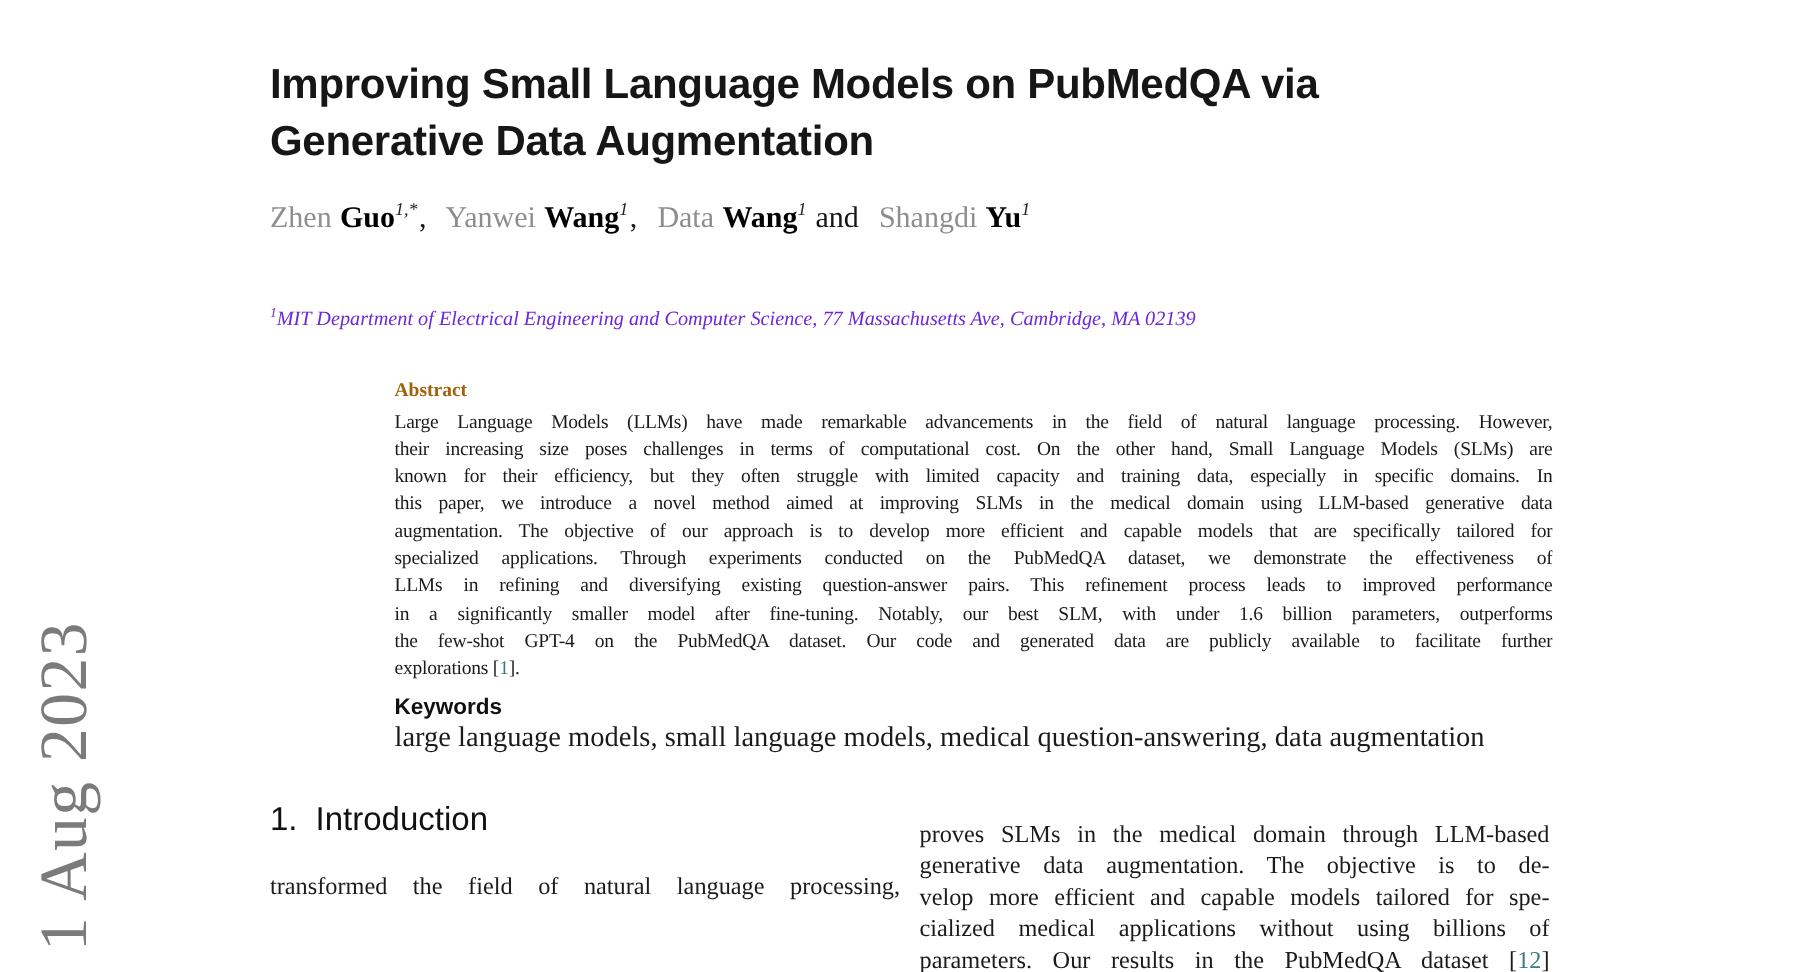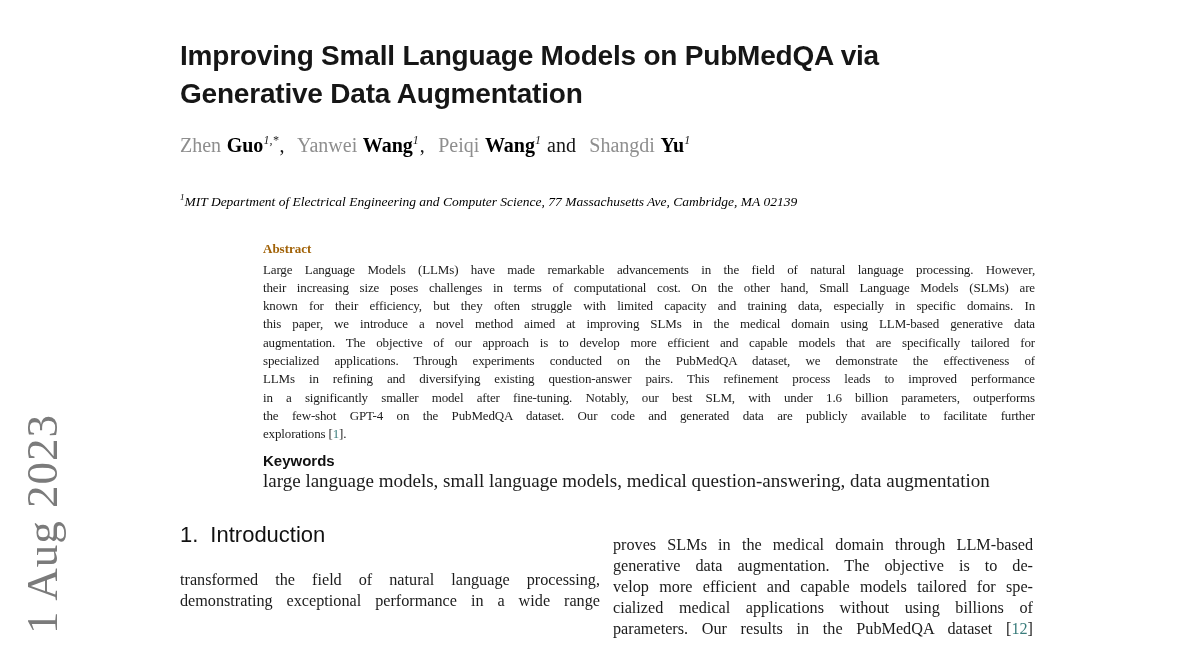--- a/index.html
+++ b/index.html
@@ -35,21 +35,21 @@
     letter-spacing: -0.2px;
   }
   .title .tl { display: block; }
 
   .authors { margin-top: 19px; font-size: 20px; line-height: 26px; color: #161616; }
   .authors .given  { color: #8e8e8e; margin-right: 0.28em; }
   .authors .family { color: #000000; font-weight: 700; }
   .authors .asup   { font-style: italic; font-size: 12px; vertical-align: super; line-height: 0; color: #222; }
   .authors .sep    { color: #161616; margin-right: 0.42em; margin-left: 0.05em; }
 
-  .affiliation { margin-top: 31px; font-style: italic; font-size: 13.5px; line-height: 17px; color: #000000; }
+  .affiliation { margin-top: 42px; font-style: italic; font-size: 13.5px; line-height: 17px; color: #6d28d9; }
   .affiliation sup { font-size: 9px; font-style: italic; }
 
   .abstract { margin-left: 83px; width: 772px; margin-top: 29px; }
   .abs-heading { font-size: 13px; line-height: 19px; color: #a16207; margin-bottom: 3px; font-weight: bold; }
   .abs-line {
     font-size: 13px;
     line-height: 18.3px;
     letter-spacing: -0.15px;
     text-align: justify;
     text-align-last: justify;
@@ -105,21 +105,21 @@
   <div class="content">
 
     <h1 class="title">
       <span class="tl">Improving Small Language Models on PubMedQA via</span>
       <span class="tl">Generative Data Augmentation</span>
     </h1>
 
     <div class="authors">
       <span><span class="given">Zhen</span><span class="family">Guo</span><sup class="asup">1,*</sup><span class="sep">,</span></span>
       <span><span class="given">Yanwei</span><span class="family">Wang</span><sup class="asup">1</sup><span class="sep">,</span></span>
-      <span><span class="given">Peiqi</span><span class="family">Wang</span><sup class="asup">1</sup><span class="sep"> and </span></span>
+      <span><span class="given">Data</span><span class="family">Wang</span><sup class="asup">1</sup><span class="sep"> and </span></span>
       <span><span class="given">Shangdi</span><span class="family">Yu</span><sup class="asup">1</sup></span>
     </div>
 
     <div class="affiliation">
       <sup>1</sup><span>MIT Department of Electrical Engineering and Computer Science, 77 Massachusetts Ave, Cambridge, MA 02139</span>
     </div>
 
     <div class="abstract">
       <div class="abs-heading">Abstract</div>
       <div class="abs-line">Large Language Models (LLMs) have made remarkable advancements in the field of natural language processing. However,</div>
@@ -140,21 +140,20 @@
     </div>
 
     <div class="columns">
 
       <div class="col left">
         <div class="section-heading">
           <span class="sec-num">1.</span><span class="sec-title">Introduction</span>
         </div>
         <div class="para">
           <div class="body-line">transformed the field of natural language processing,</div>
-          <div class="body-line">demonstrating exceptional performance in a wide range</div>
 
         </div>
       </div>
 
       <div class="col right">
         <div class="body-line">proves SLMs in the medical domain through LLM-based</div>
         <div class="body-line">generative data augmentation.  The objective is to de-</div>
         <div class="body-line">velop more efficient and capable models tailored for spe-</div>
         <div class="body-line">cialized medical applications without using billions of</div>
         <div class="body-line">

